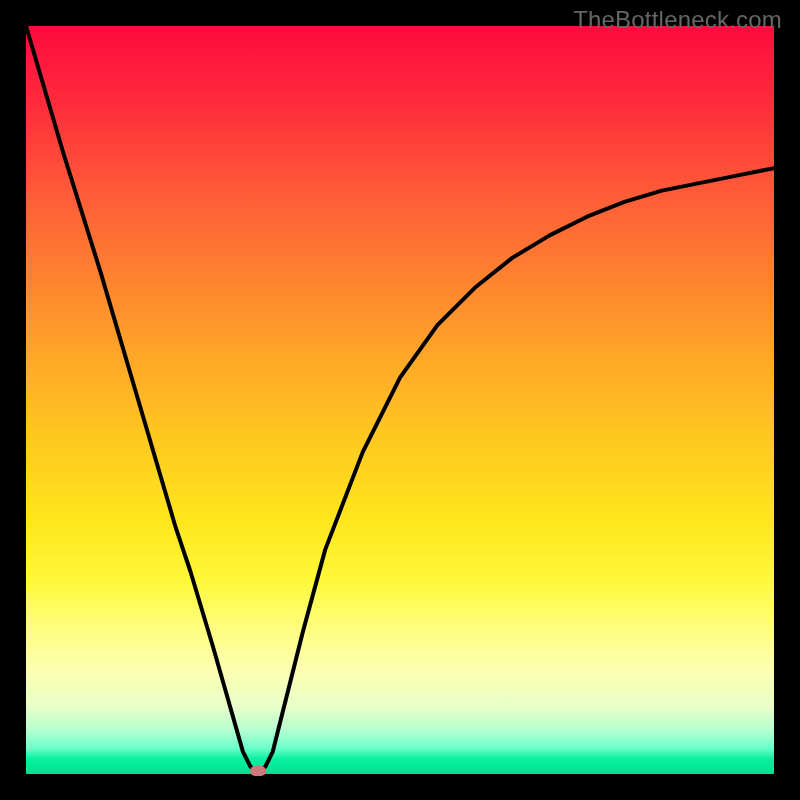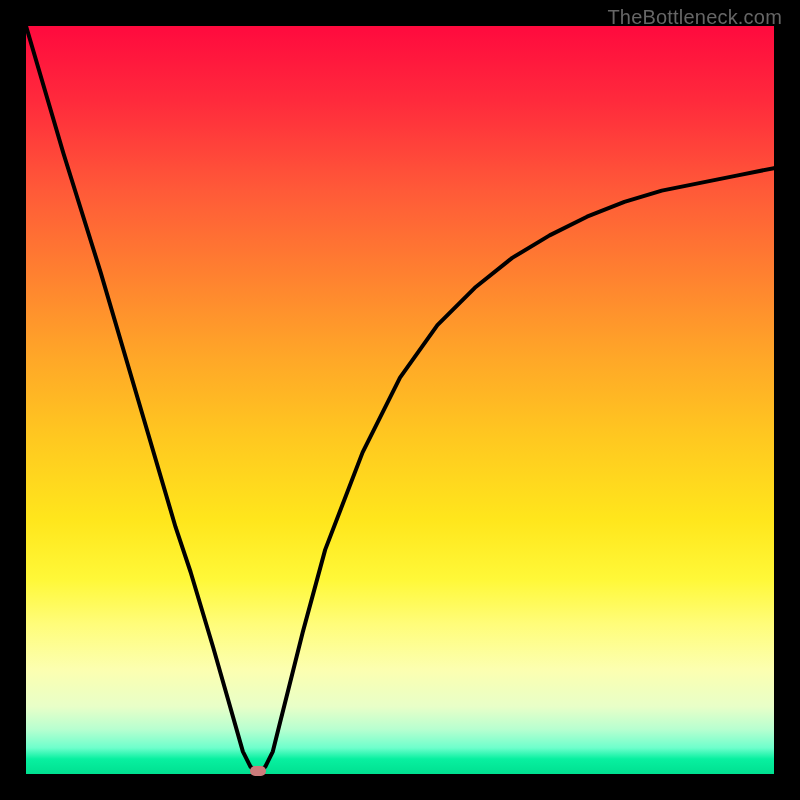--- a/index.html
+++ b/index.html
@@ -33,21 +33,21 @@
       #6effcc 96.5%,
       #08f0a0 98%,
       #00e090 100%
     );
   }
   .watermark {
     position: absolute;
     top: 6px;
     right: 18px;
     color: #666;
-    font-size: 20px;
+    font-size: 24px;
     font-weight: 400;
     letter-spacing: 0.2px;
     text-align: right;
   }
   .curve-svg {
     position: absolute;
     left: 26px;
     top: 26px;
     width: 748px;
     height: 748px;

